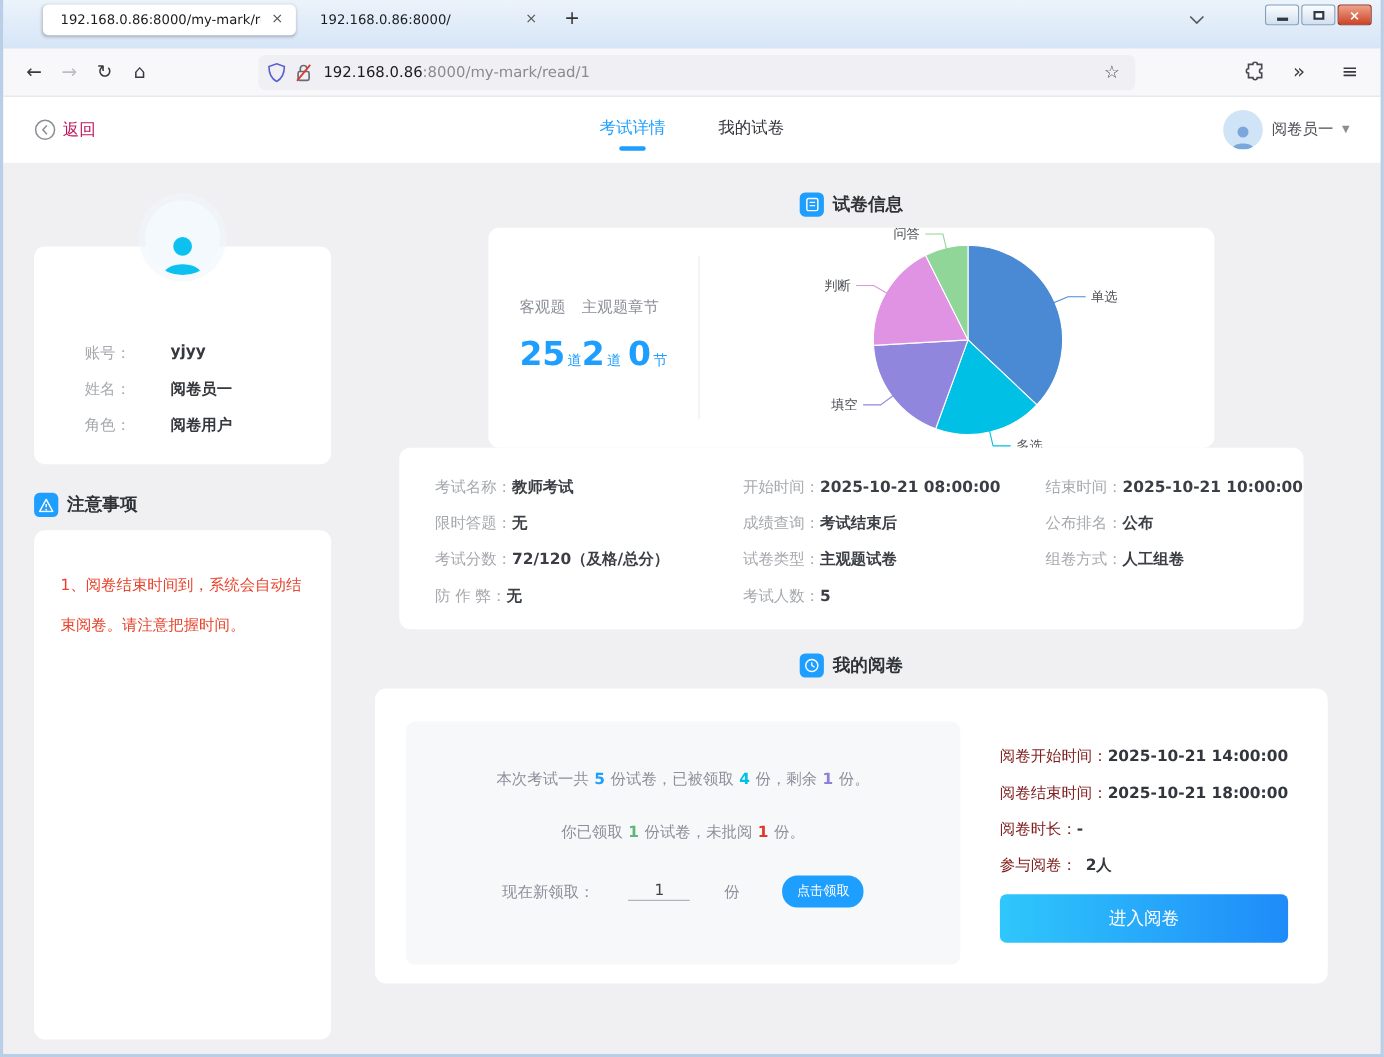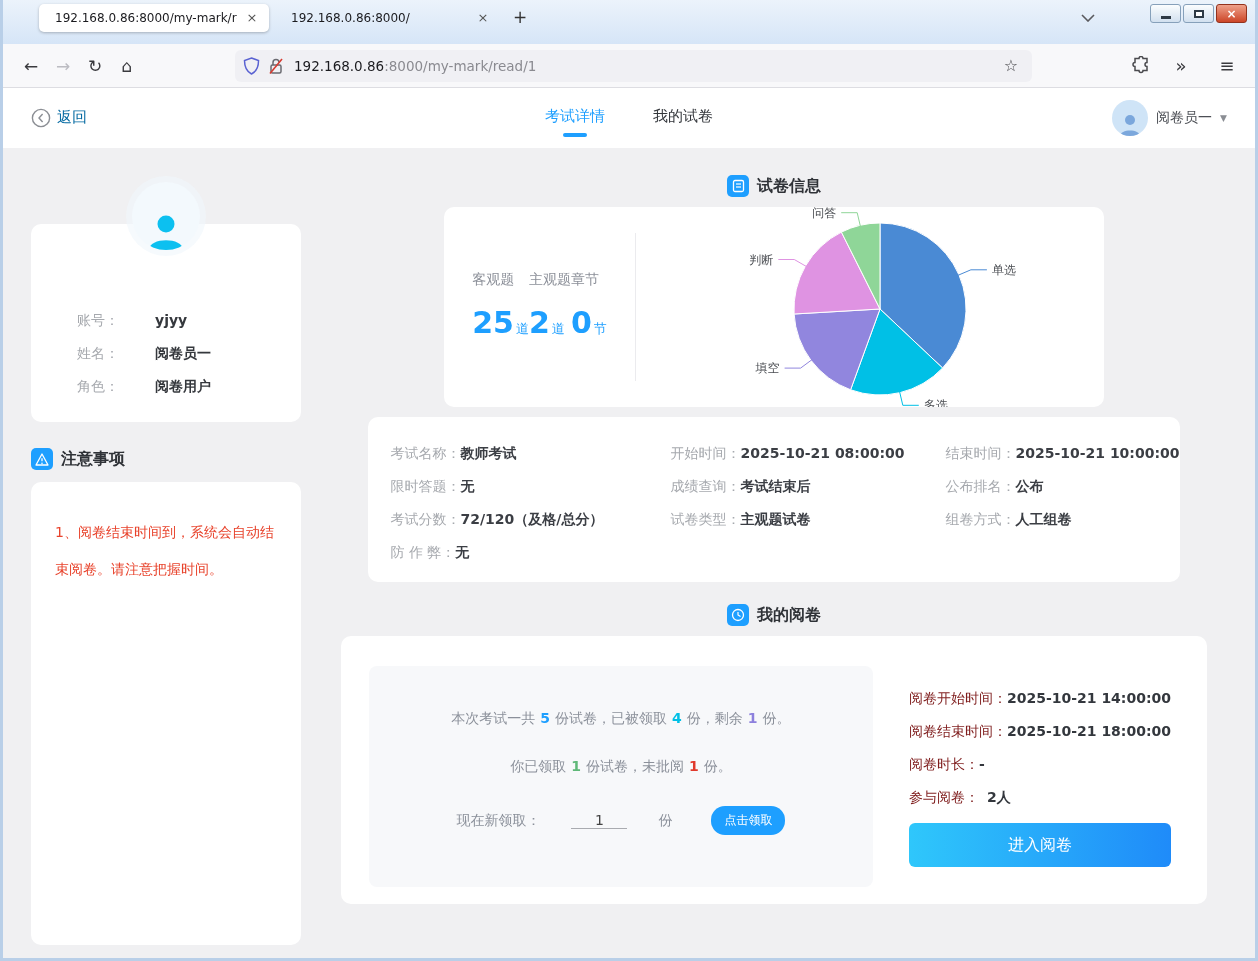--- a/index.html
+++ b/index.html
@@ -34,21 +34,21 @@
   .urlbar .txt { font-size:13.5px; margin-left:10px; flex:1; white-space:nowrap; overflow:hidden; }
   .url-domain { color:#1b1b1f; }
   .url-rest { color:#8a8a90; }
   .star-btn { font-size:16px; color:#4a4a4e; padding:0 6px; }
   .right-tools { margin-left:auto; display:flex; align-items:center; gap:14px; }
   .right-tools .nav-btn { font-size:18px; }
 
   
   .page { height:873px; background:#f0f0f2; }
   .page-header { position:relative; height:60px; background:#fff; display:flex; align-items:center; padding:0 28px; }
-  .back-btn { display:flex; align-items:flex-start; gap:6px; color:#0369a1; font-size:15px; }
+  .back-btn { display:flex; align-items:center; gap:6px; color:#be185d; font-size:15px; }
   .center-tabs { position:absolute; left:50%; transform:translateX(-50%); display:flex; gap:48px; }
   .ptab { font-size:15px; color:#33363b; text-align:center; padding-top:8px; }
   .ptab .bar { width:24px; height:4px; border-radius:2px; margin:7px auto 0; background:transparent; }
   .ptab.active { color:var(--accent); }
   .ptab.active .bar { background:var(--accent); }
   .user-area { margin-left:auto; display:flex; align-items:center; gap:8px; }
   .user-avatar { width:36px; height:36px; border-radius:50%; background:#cfe4f7; display:flex; align-items:flex-end; justify-content:center; overflow:hidden; }
   .user-name { font-size:14px; color:#4c4f55; }
   .caret { font-size:9px; color:#8a8d93; }
 
@@ -76,21 +76,21 @@
   .main .sec-title.first { margin-top:7px; }
   .main .sec-title.later { margin-top:22px; }
   .paper-card { margin-top:10px; height:200px; display:flex; }
   .stats { flex:1; display:flex; justify-content:space-around; padding:64px 28px 0; }
   .stat .lab { font-size:14px; color:#8b8f98; margin-bottom:16px; }
   .stat .num { font-size:30px; color:var(--accent); }
   .stat .unit { font-size:13px; color:var(--accent); margin-left:2px; }
   .vdivider { width:1px; background:#ebebee; margin:26px 0; }
   .chart-area { width:468px; }
 
-  .exam-card { margin-top:10px; height:165px; padding:26px 0 0 22px; display:grid; grid-template-columns:280px 275px 1fr; }
+  .exam-card { height:165px; padding:26px 0 0 32px; display:grid; grid-template-columns:280px 275px 1fr; }
   .erow { font-size:14px; line-height:20px; margin-bottom:13px; white-space:nowrap; }
   .erow .lab { color:#a6a9ae; }
   .erow .val { color:#3b3e44; font-weight:600; }
 
   .marking-card { margin-top:10px; height:268px; padding:30px 36px 17px 28px; display:flex; }
   .claim-panel { width:504px; height:221px; background:#f7f8fa; border-radius:8px; text-align:center;
                  font-size:14px; color:#8b909a; }
   .claim-panel .line1 { padding-top:44px; }
   .claim-panel .line2 { margin-top:30px; }
   .claim-panel .line3 { margin-top:30px; display:flex; align-items:center; justify-content:center;gap:25px; }
@@ -304,20 +304,21 @@
           <div>
             <div class="erow"><span class="lab">考试名称：</span><span class="val">教师考试</span></div>
             <div class="erow"><span class="lab">限时答题：</span><span class="val">无</span></div>
             <div class="erow"><span class="lab">考试分数：</span><span class="val">72/120（及格/总分）</span></div>
             <div class="erow"><span class="lab">防 作 弊：</span><span class="val">无</span></div>
           </div>
           <div>
             <div class="erow"><span class="lab">开始时间：</span><span class="val">2025-10-21 08:00:00</span></div>
             <div class="erow"><span class="lab">成绩查询：</span><span class="val">考试结束后</span></div>
             <div class="erow"><span class="lab">试卷类型：</span><span class="val">主观题试卷</span></div>
+            <div class="erow"><span class="lab">考试人数：</span><span class="val">5</span></div>
           </div>
           <div>
             <div class="erow"><span class="lab">结束时间：</span><span class="val">2025-10-21 10:00:00</span></div>
             <div class="erow"><span class="lab">公布排名：</span><span class="val">公布</span></div>
             <div class="erow"><span class="lab">组卷方式：</span><span class="val">人工组卷</span></div>
           </div>
         </div>
 
         <div class="sec-title later">
           <span class="sec-icon">

